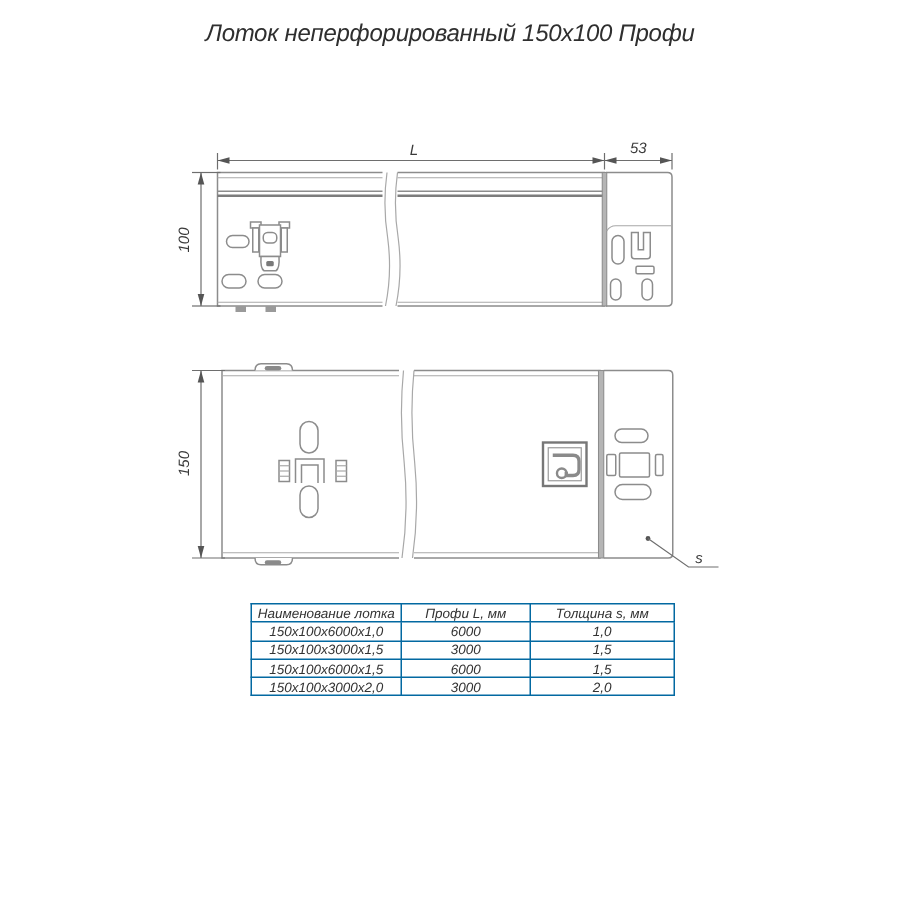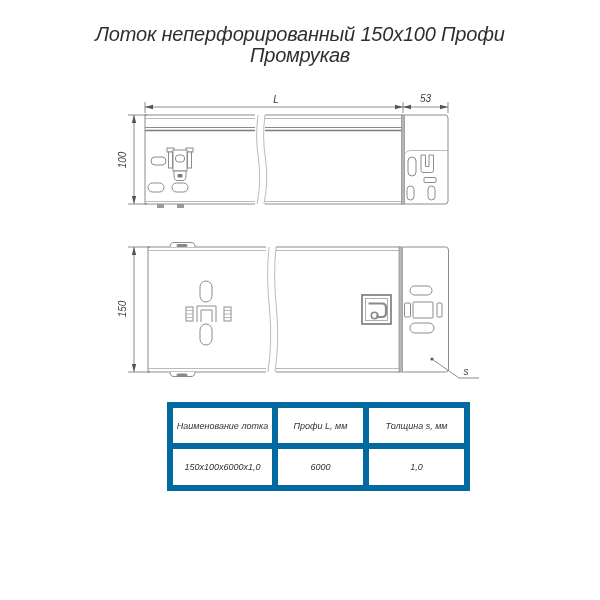--- a/index.html
+++ b/index.html
@@ -1,56 +1,55 @@
 <!DOCTYPE html>
 <html><head>
 <meta charset="utf-8">
 <style>
   html,body{margin:0;padding:0;background:#f6f6f6;}
   .page{
     position:relative;width:600px;height:600px;background:#ffffff;
     font-family:"Liberation Sans",sans-serif;overflow:hidden;
   }
   .title{
-    position:absolute;top:24px;left:0;width:600px;text-align:center;
-    font-style:italic;font-size:20px;line-height:21px;color:#2f2f2f;
+    position:absolute;top:12px;left:0;width:600px;text-align:center;
+    font-style:italic;font-size:16px;line-height:21px;color:#2f2f2f;
     letter-spacing:-0.2px;font-weight:500;
   }
   .drawing-svg{position:absolute;left:0;top:0;}
   .ln{stroke:#8c8c8c;stroke-width:1;fill:none;}
   .ln-thin{stroke:#a8a8a8;stroke-width:0.8;fill:none;}
   .ln-thick{stroke:#7c7c7c;stroke-width:1.6;fill:none;}
   .fill-white{fill:#ffffff;}
   .dim{stroke:#6e6e6e;stroke-width:0.8;fill:none;}
   .arr{fill:#555555;stroke:none;}
   .dimtext{font-family:"Liberation Sans",sans-serif;font-style:italic;
     font-size:10px;fill:#3a3a3a;}
   .spec-table{
     position:absolute;left:167px;top:402px;border-collapse:collapse;
     table-layout:fixed;width:267px;
     font-style:italic;font-size:9px;color:#333333;
   }
   .spec-table th,.spec-table td{
-    border:6px solid #0369a1;text-align:center;vertical-align:middle;
-    padding:12px 2px;height:11.3px;font-weight:normal;white-space:nowrap;
+    border:1px solid #0369a1;text-align:center;vertical-align:middle;
+    padding:0 2px;height:11.3px;font-weight:normal;white-space:nowrap;
     overflow:hidden;
   }
   .spec-table{border:1.5px solid #3f3f3f;}
   .col-name{width:95px;}
   .col-len{width:81px;}
   .col-thk{width:91px;}
 </style>
 </head>
 <body>
 
 <div class="page">
 
   <div class="title">
     <div>Лоток неперфорированный 150x100 Профи</div>
-    <div>Промрукав</div>
   </div>
 
   <svg class="drawing-svg" width="600" height="600" viewBox="0 0 600 600">
 
     <g>
 
       <rect x="145" y="115" width="258" height="89" class="ln fill-white"></rect>
       <line x1="145" y1="118.5" x2="403" y2="118.5" class="ln-thin"></line>
       <line x1="145" y1="127.5" x2="403" y2="127.5" class="ln"></line>
       <line x1="145" y1="130.5" x2="403" y2="130.5" class="ln-thick"></line>
@@ -203,16 +202,31 @@
         <th class="col-len">Профи L, мм</th>
         <th class="col-thk">Толщина s, мм</th>
       </tr>
     </thead>
     <tbody>
         <tr>
           <td>150x100x6000x1,0</td>
           <td>6000</td>
           <td>1,0</td>
         </tr>
+        <tr>
+          <td>150x100x3000x1,5</td>
+          <td>3000</td>
+          <td>1,5</td>
+        </tr>
+        <tr>
+          <td>150x100x6000x1,5</td>
+          <td>6000</td>
+          <td>1,5</td>
+        </tr>
+        <tr>
+          <td>150x100x3000x2,0</td>
+          <td>3000</td>
+          <td>2,0</td>
+        </tr>
       </tbody>
   </table>
 
 </div>
 
 </body></html>

